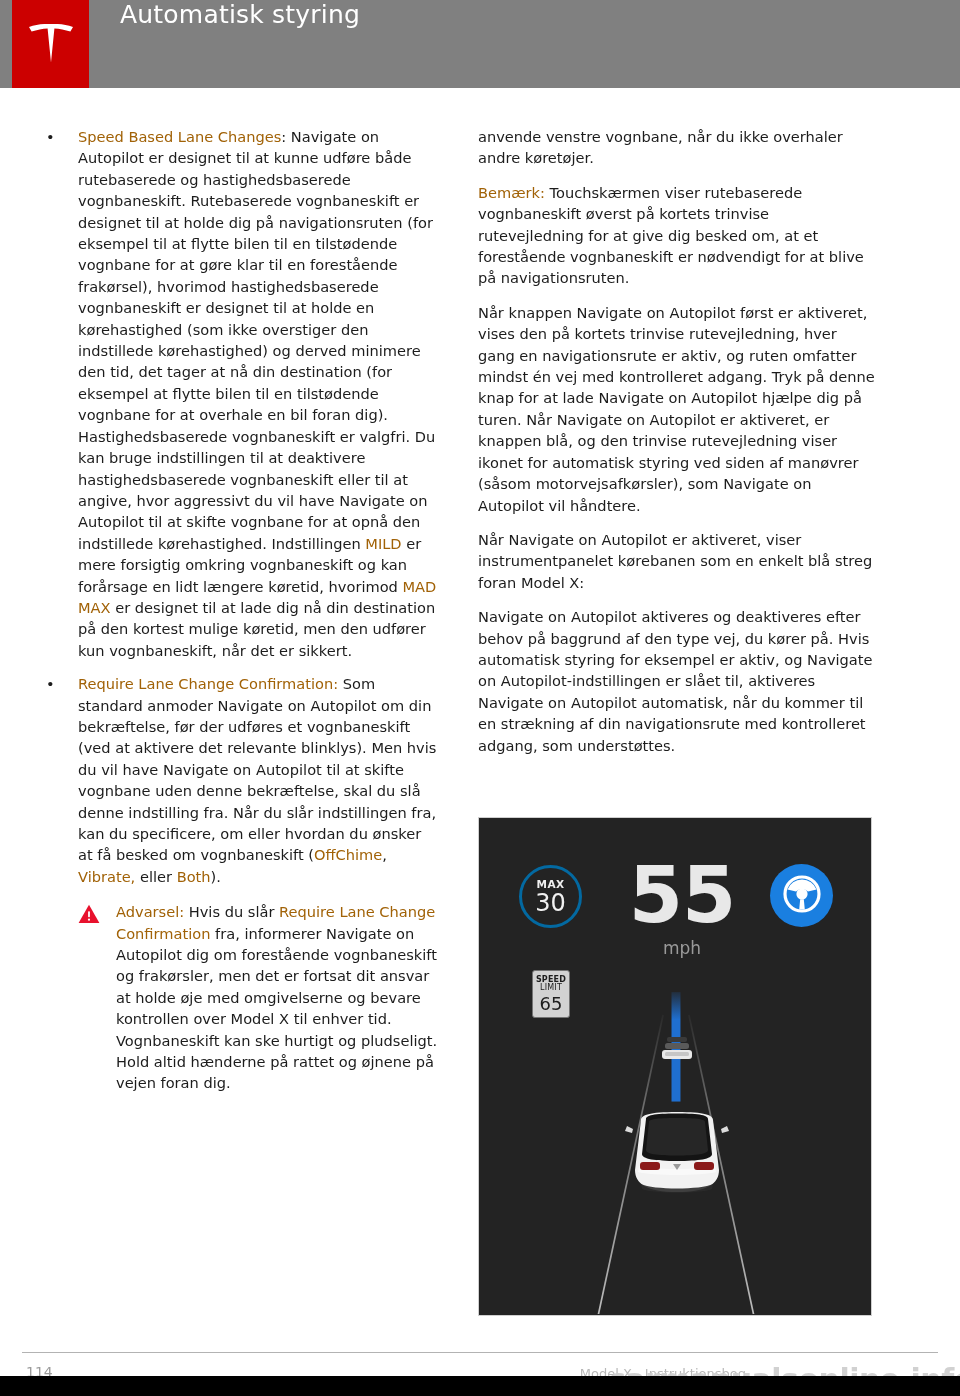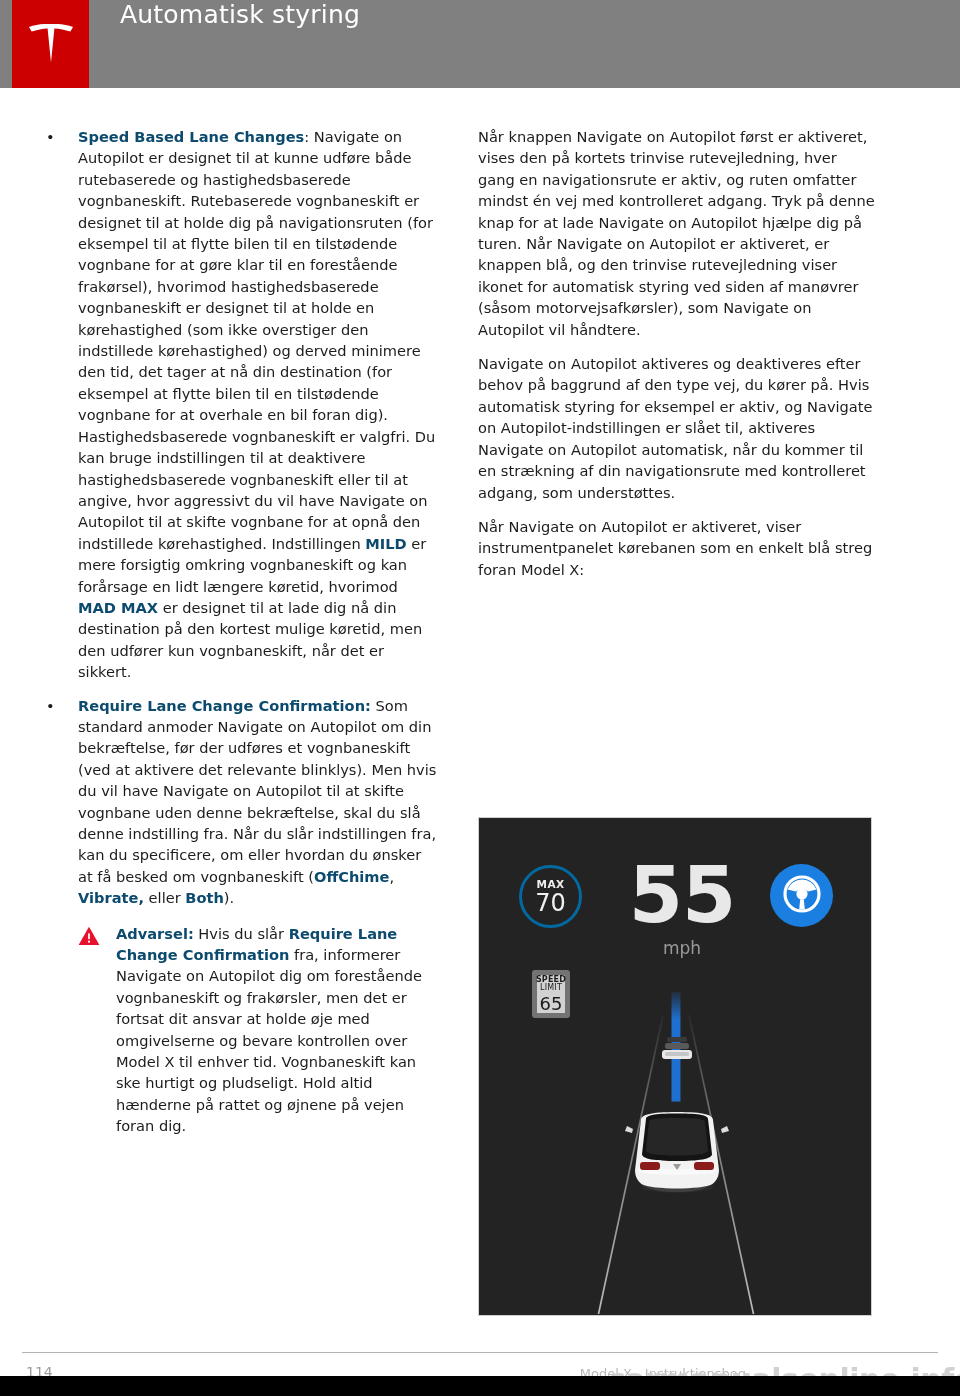--- a/index.html
+++ b/index.html
@@ -60,21 +60,21 @@
     font-size: 14.6px;
     line-height: 21.4px;
     color: #1c1c1c;
   }
   .col-left  { left: 42px; }
   .col-right { left: 478px; width: 398px; }
 
   p { margin: 0 0 13px 0; }
   p:last-child { margin-bottom: 0; }
 
-  b, strong { font-weight: 700; color: #0c4a6e; }
+  b, strong { font-weight: 400; color: #a16207; }
 
   
   .bullets { margin: 0; padding: 0; list-style: none; }
   .bullets > li {
     position: relative;
     padding-left: 36px;
     margin-bottom: 12px;
   }
   .bullets > li:last-child { margin-bottom: 0; }
   .bullets > li .dot {
@@ -186,21 +186,21 @@
   }
 
   .speed-limit-sign {
     position: absolute;
     left: 53px;
     top: 152px;
     width: 38px;
     height: 48px;
     background: #d2d2d2;
     border-radius: 3px;
-    border: 5px solid #737373;
+    border: 1px solid #737373;
     box-sizing: border-box;
     display: flex;
     flex-direction: column;
     align-items: center;
     justify-content: center;
     color: #1d1d1d;
   }
   .speed-limit-sign .sl-a { font-size: 8px; font-weight: 700; line-height: 8.5px; letter-spacing: 0.2px;}
   .speed-limit-sign .sl-b { font-size: 8px; font-weight: 400; line-height: 8.5px; letter-spacing: 0.2px; margin-bottom: 2px;}
   .speed-limit-sign .sl-num { font-size: 18px; font-weight: 400; line-height: 18px; }
@@ -291,26 +291,28 @@
             </svg>
           </span>
           <p><b>Advarsel:</b><span> Hvis du slår </span><b>Require Lane Change Confirmation</b><span> fra, informerer Navigate on Autopilot dig om forestående vognbaneskift og frakørsler, men det er fortsat dit ansvar at holde øje med omgivelserne og bevare kontrollen over Model X til enhver tid. Vognbaneskift kan ske hurtigt og pludseligt. Hold altid hænderne på rattet og øjnene på vejen foran dig.</span></p>
         </div>
       </li>
     </ul>
 
   </div>
 
   <div class="col col-right">
-
+    <p>anvende venstre vognbane, når du ikke overhaler andre køretøjer.</p>
+
+    <p><b>Bemærk:</b><span> Touchskærmen viser rutebaserede vognbaneskift øverst på kortets trinvise rutevejledning for at give dig besked om, at et forestående vognbaneskift er nødvendigt for at blive på navigationsruten.</span></p>
 
 
     <p>Når knappen Navigate on Autopilot først er aktiveret, vises den på kortets trinvise rutevejledning, hver gang en navigationsrute er aktiv, og ruten omfatter mindst én vej med kontrolleret adgang. Tryk på denne knap for at lade Navigate on Autopilot hjælpe dig på turen. Når Navigate on Autopilot er aktiveret, er knappen blå, og den trinvise rutevejledning viser ikonet for automatisk styring ved siden af manøvrer (såsom motorvejsafkørsler), som Navigate on Autopilot vil håndtere.</p>
+    <p>Når Navigate on Autopilot er aktiveret, viser instrumentpanelet kørebanen som en enkelt blå streg foran Model X:</p>
     <p>Navigate on Autopilot aktiveres og deaktiveres efter behov på baggrund af den type vej, du kører på. Hvis automatisk styring for eksempel er aktiv, og Navigate on Autopilot-indstillingen er slået til, aktiveres Navigate on Autopilot automatisk, når du kommer til en strækning af din navigationsrute med kontrolleret adgang, som understøttes.</p>
-    <p>Når Navigate on Autopilot er aktiveret, viser instrumentpanelet kørebanen som en enkelt blå streg foran Model X:</p>
   </div>
 
 </div>
 
 <div class="figure">
   <div class="cluster-inner">
 
     <svg class="road" viewBox="0 0 394 499" preserveAspectRatio="none">
       <defs>
         <linearGradient id="laneFade" x1="0" y1="0" x2="0" y2="1">
@@ -354,21 +356,21 @@
       <rect x="21" y="52" width="20" height="8" rx="3" fill="#8b1a1a"></rect>
       <rect x="75" y="52" width="20" height="8" rx="3" fill="#8b1a1a"></rect>
 
       <path d="M54 54 L62 54 L58 60 Z" fill="#9a9a9a"></path>
 
       <path d="M22 74 C34 80 82 80 94 74 L93 79 C81 84 35 84 23 79 Z" fill="#2b2b2b" opacity="0.9"></path>
     </svg>
 
     <div class="max-speed">
       <div class="max-label">MAX</div>
-      <div class="max-val">70</div>
+      <div class="max-val">30</div>
     </div>
 
     <div class="speed-readout">
       <div class="speed-num">55</div>
       <div class="speed-unit">mph</div>
     </div>
 
     <div class="autosteer-badge">
       <span>
         <svg width="42" height="42" viewBox="0 0 42 42" aria-hidden="true">

